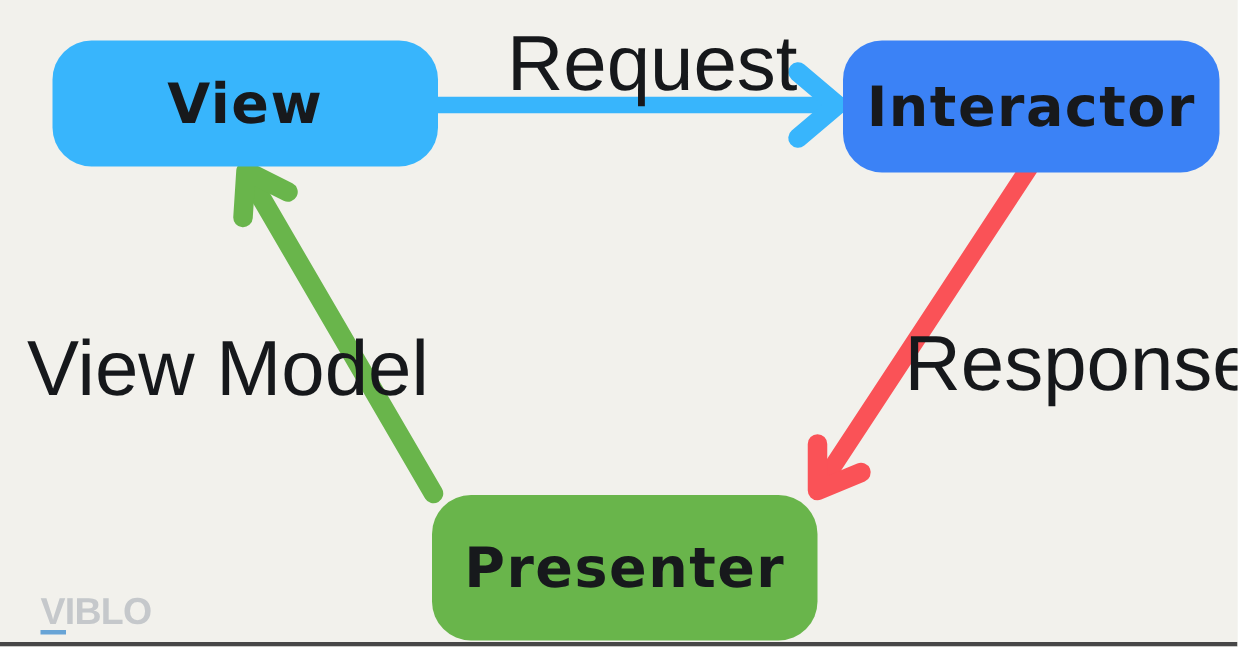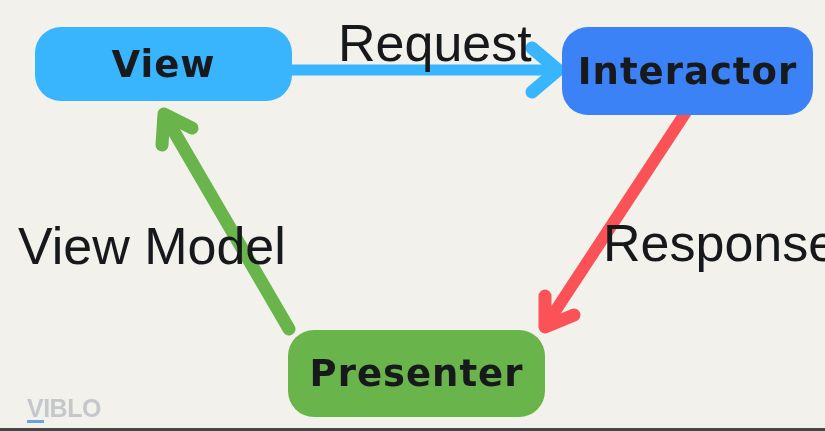--- a/index.html
+++ b/index.html
@@ -25,23 +25,23 @@
     border-radius: 26px;
     display: flex;
     align-items: center;
     justify-content: center;
     font-family: "DejaVu Sans", sans-serif;
     font-weight: 700;
     font-size: 37px;
     letter-spacing: 1px;
     color: #17191c;
   }
-  .node-view       { left: 35px;  top: 27px;  width: 257px; height: 74px; text-align: right; }
+  .node-view       { left: 35px;  top: 27px;  width: 257px; height: 84px; text-align: right; }
   .node-interactor { left: 562px; top: 27px;  width: 251px; height: 88px; }
-  .node-presenter  { left: 288px; top: 330px; width: 257px; height: 87px; text-align: center; }
+  .node-presenter  { left: 288px; top: 330px; width: 257px; height: 97px; text-align: center; }
 
   .edge-label {
     position: absolute;
     font-family: "Liberation Sans", sans-serif;
     font-weight: 400;
     font-size: 52px;
     line-height: 1;
     color: #16181b;
     white-space: nowrap;
   }

